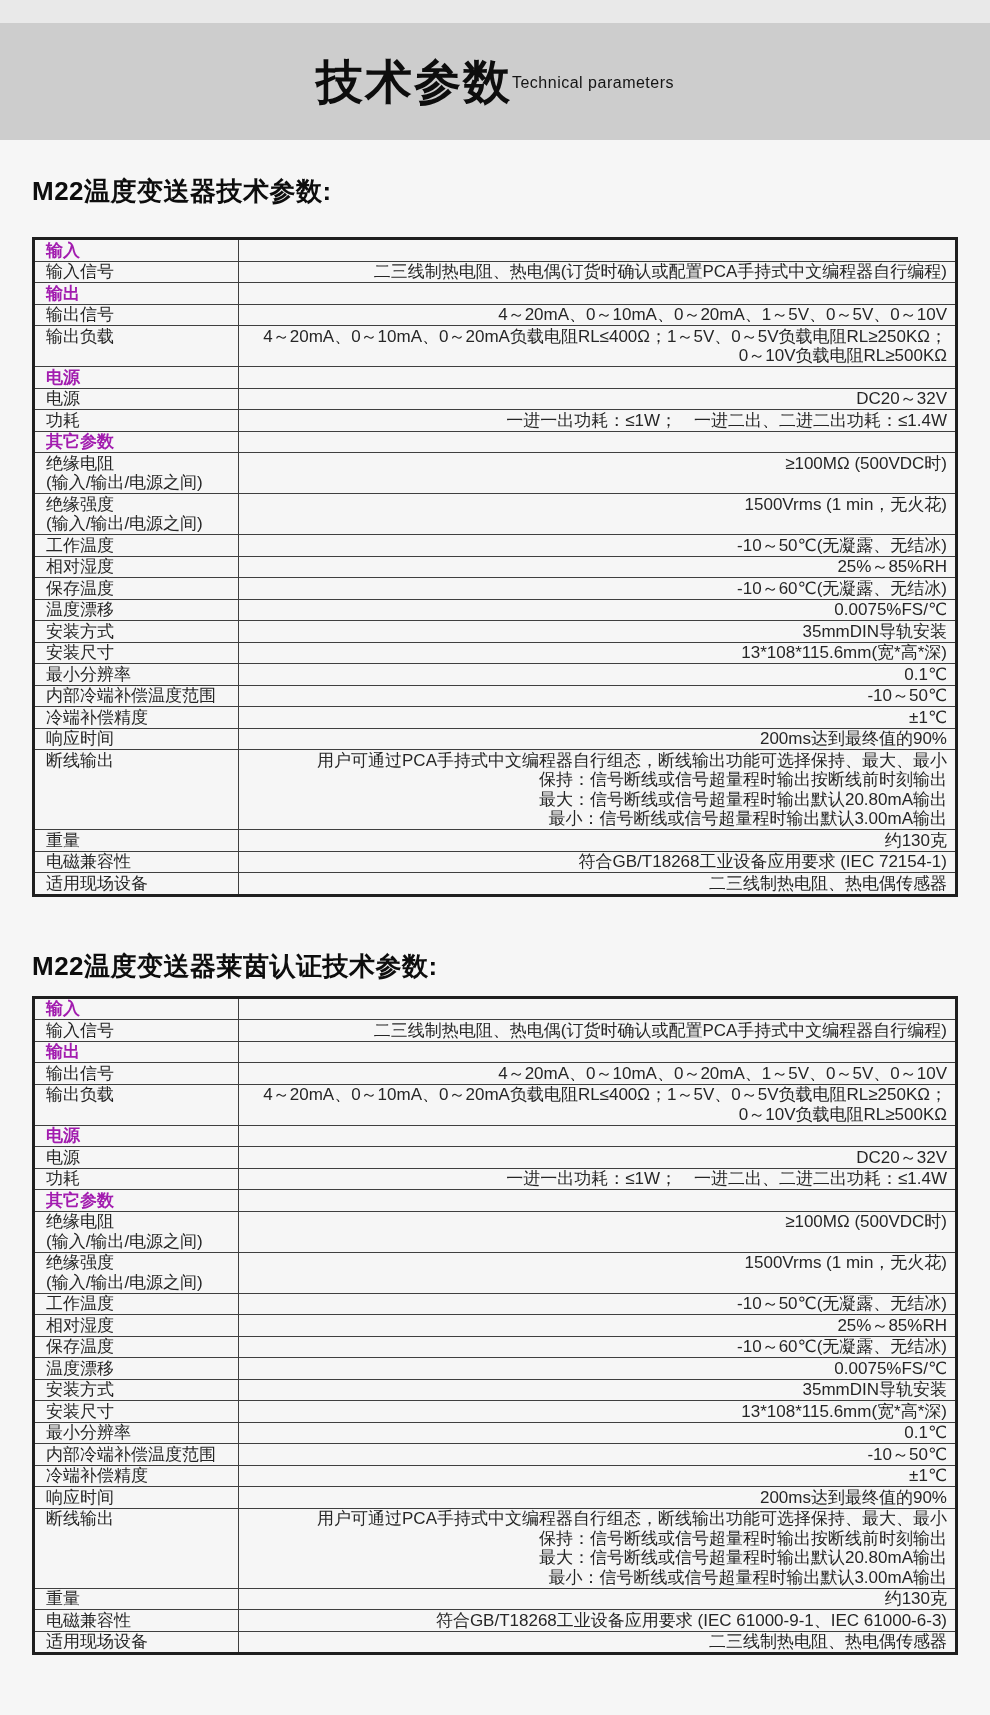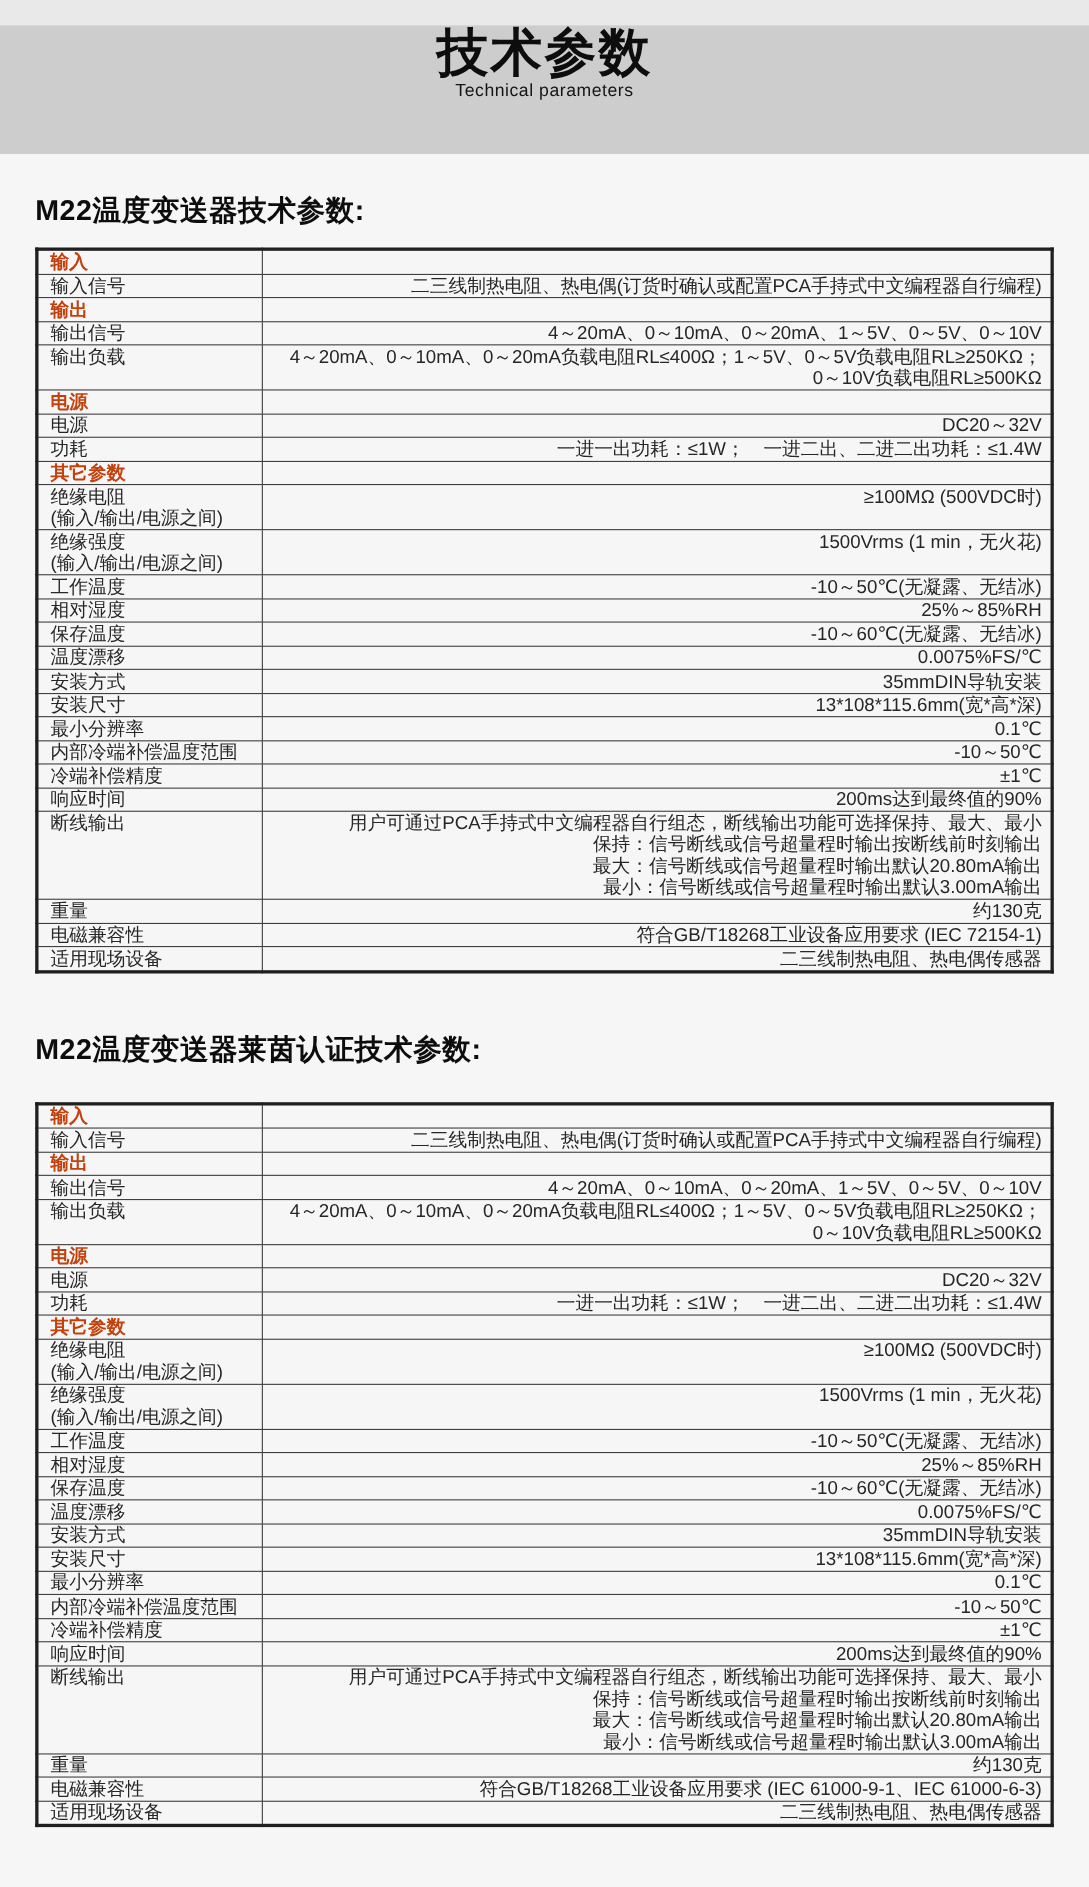--- a/index.html
+++ b/index.html
@@ -14,49 +14,49 @@
   html,body{width:990px;}
   body{
     min-height:1715px;
     background:var(--page-bg);
     color:var(--text);
     font-family:"Liberation Sans","DejaVu Sans",sans-serif;
   }
   .top-strip{height:23px;background:var(--strip-bg);}
   .banner{
     height:117px;background:var(--banner-bg);
-    display:flex;flex-direction:column;align-items:center;
+    display:flex;flex-direction:row;align-items:center;justify-content:center;
   }
   .banner h1{
     font-size:47px;font-weight:700;color:#0d0d0d;letter-spacing:2px;line-height:1.05;
   }
   .banner .subtitle{
     font-size:16px;color:#141414;margin-top:2px;letter-spacing:0.5px;
   }
   .content{padding:0 32px 40px 32px;}
   .section-heading{
     font-size:26px;font-weight:700;color:#0d0d0d;
-    margin-top:34px;margin-bottom:16px;letter-spacing:0.5px;
-  }
-  .section-heading.second{margin-top:52px;margin-bottom:30px;}
+    margin-top:34px;margin-bottom:28px;letter-spacing:0.5px;
+  }
+  .section-heading.second{margin-top:52px;margin-bottom:12px;}
   table.params{
     width:926px;border-collapse:collapse;table-layout:fixed;
     border:3px solid var(--border-outer);
     background:transparent;
   }
   table.params col.c-label{width:205px;}
   table.params td{
     border:1.5px solid var(--border-inner);
     vertical-align:top;
     font-size:17px;line-height:19.5px;
     padding:0.5px 8px 0.5px 11px;
     color:#262626;
     overflow:hidden;white-space:nowrap;
   }
-  table.params td.label.section{font-weight:700;color:#c2410c;}
+  table.params td.label.section{font-weight:700;color:#a21caf;}
   table.params td.value{padding-left:9px;text-align:right;}
   .cell-line{display:block;}
 </style>
 </head>
 <body>
 
 <div class="top-strip"></div>
 
 <header class="banner">
   <h1>技术参数</h1>

